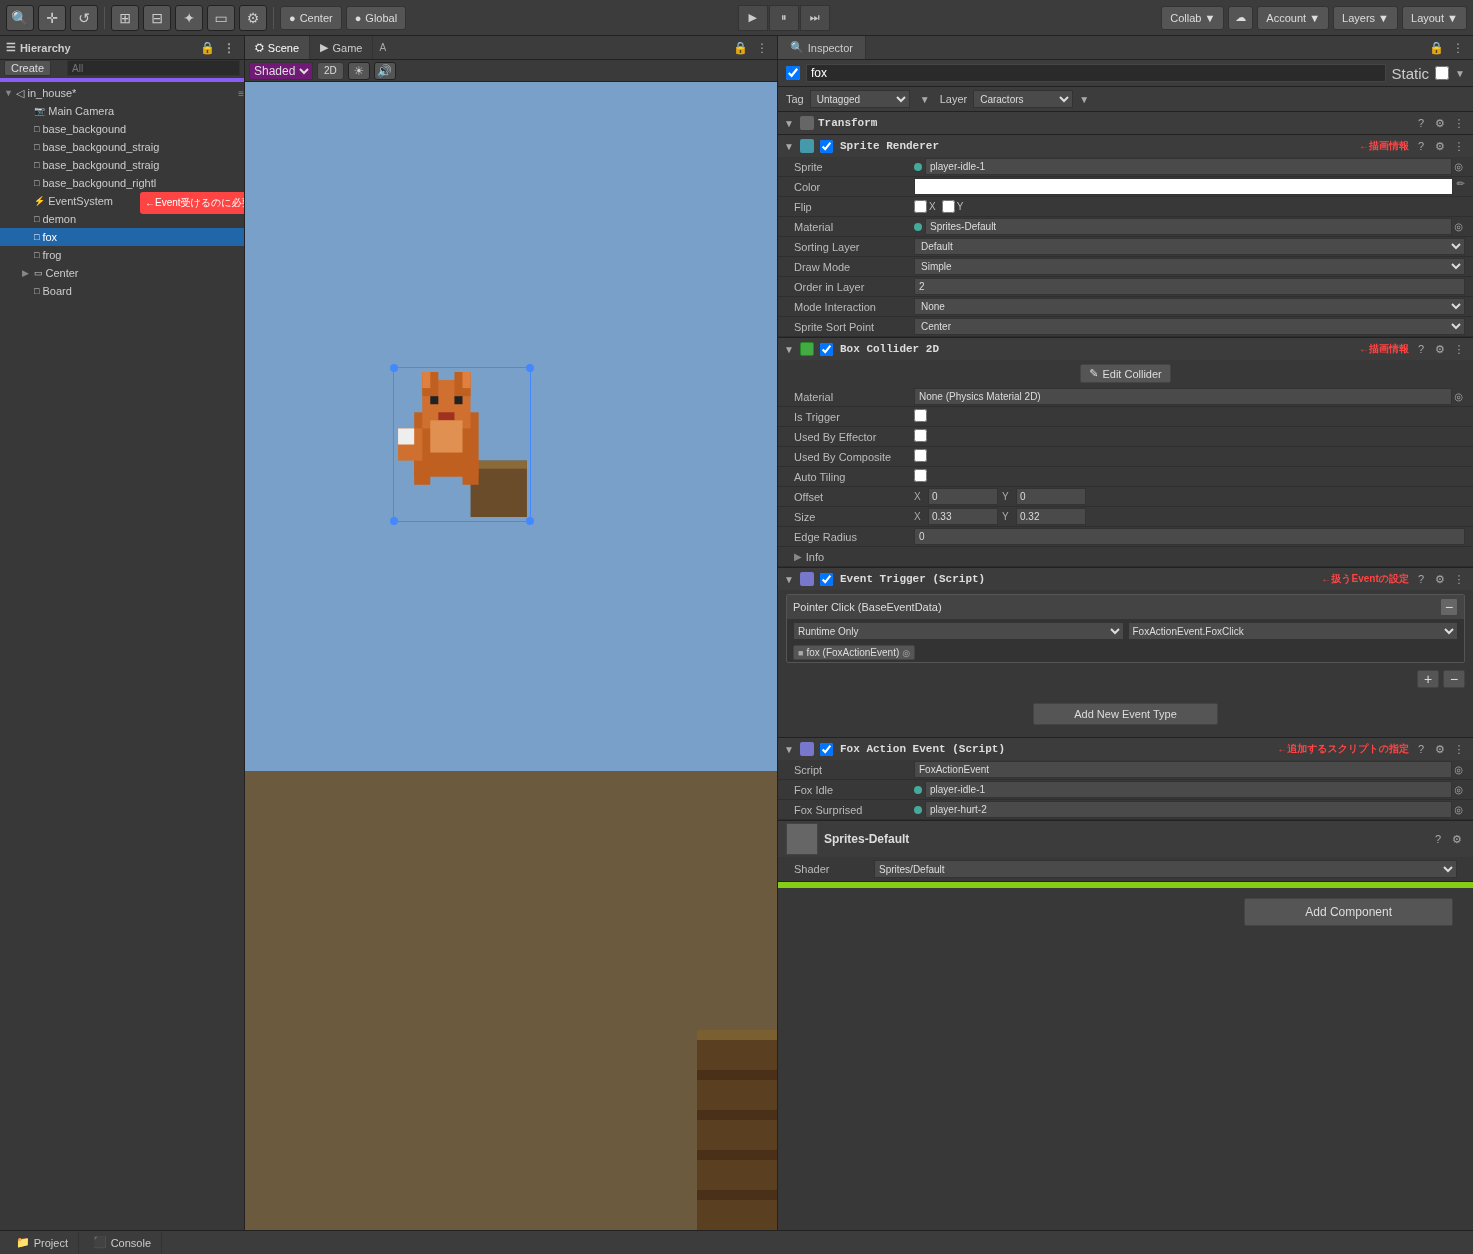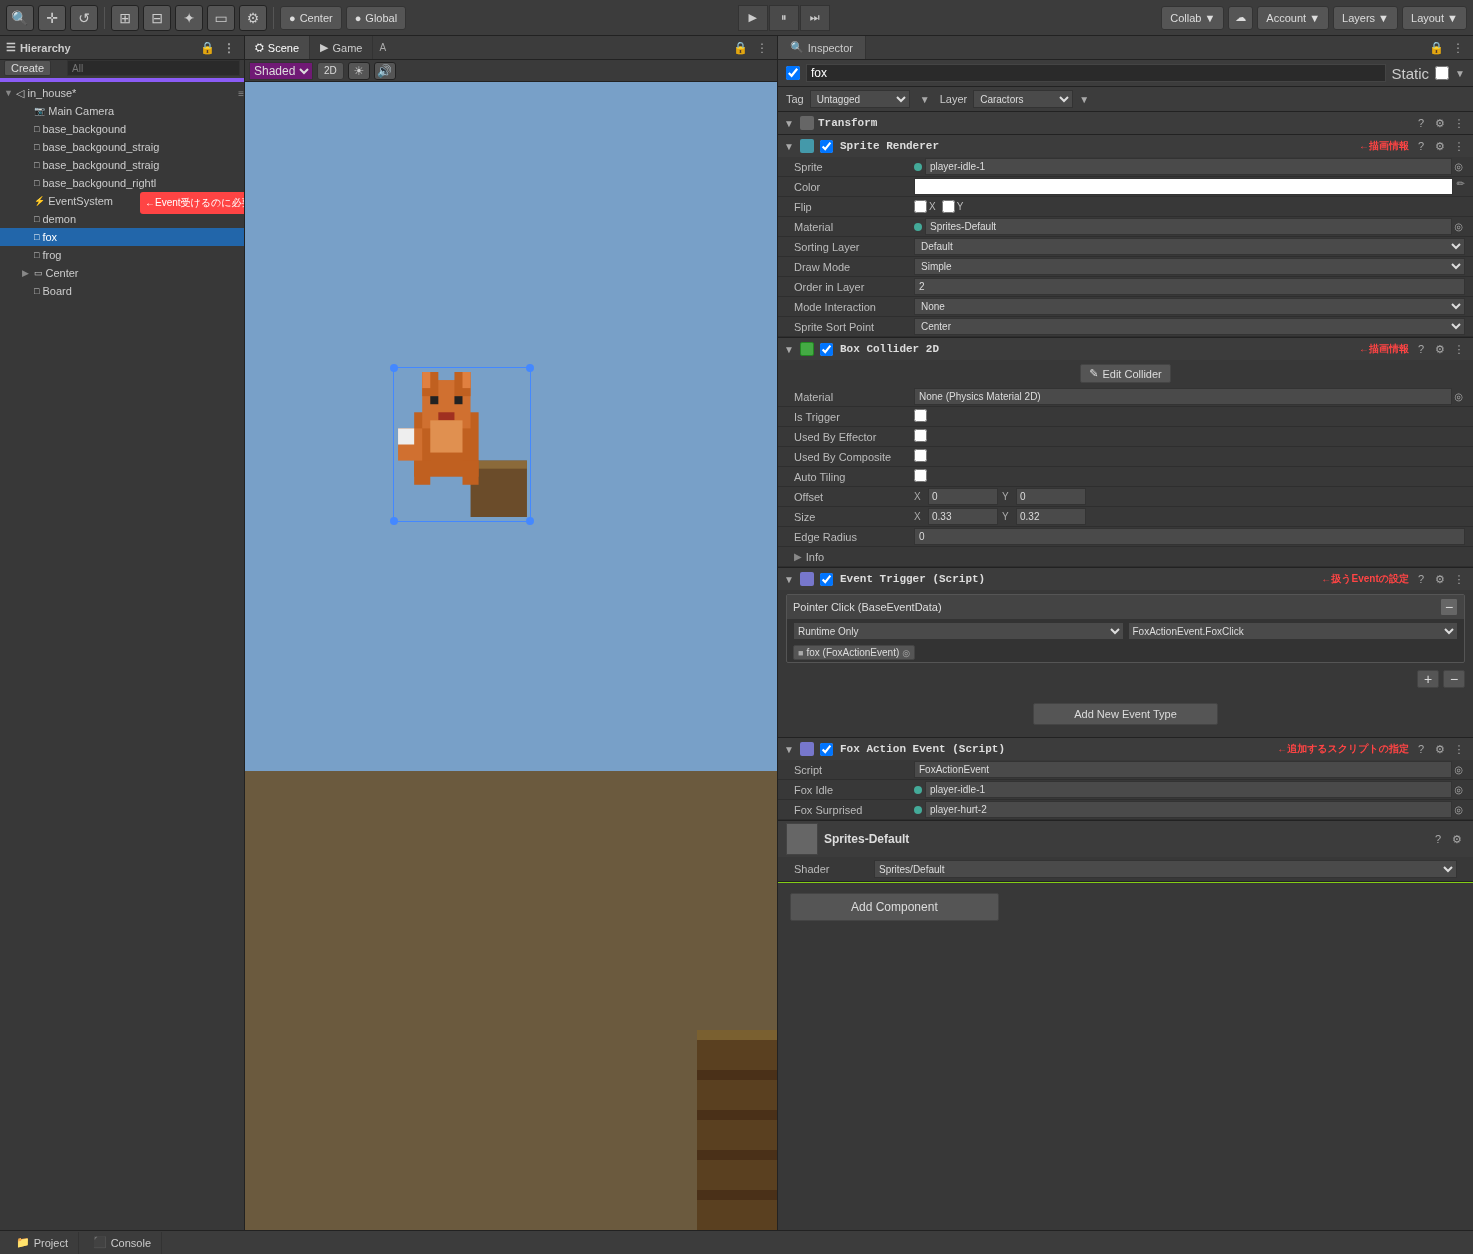--- a/index.html
+++ b/index.html
@@ -117,21 +117,21 @@
     
     .shader-section { border-bottom: 1px solid #222; }
     .shader-header { display: flex; align-items: center; height: 36px; background: #3c3c3c; padding: 0 8px; gap: 6px; }
     .shader-icon { width: 32px; height: 32px; background: #666; border: 1px solid #444; }
     .shader-name { font-size: 12px; font-weight: bold; color: #ddd; }
     .shader-row { display: flex; align-items: center; padding: 3px 16px; }
     .shader-label { width: 80px; font-size: 11px; color: #bbb; }
     .shader-select { flex: 1; height: 18px; background: #4a4a4a; border: 1px solid #333; color: #ddd; font-size: 10px; }
 
     
-    .add-comp-section { padding: 10px 12px; display: flex; justify-content: flex-start; border-top: 1px solid #84cc16; }
+    .add-comp-section { padding: 10px 20px; display: flex; justify-content: flex-end; border-top: 6px solid #84cc16; }
     .add-comp-btn { padding: 6px 60px; background: #555; border: 1px solid #444; color: #ddd; cursor: pointer; border-radius: 2px; font-size: 12px; }
 
     
     #bottom-tabs { height: 24px; background: #3c3c3c; border-top: 1px solid #222; display: flex; align-items: center; padding: 0 6px; gap: 4px; }
     .bottom-tab { display: flex; align-items: center; padding: 0 10px; height: 22px; font-size: 11px; color: #ccc; cursor: pointer; border-right: 1px solid #333; gap: 4px; }
     .sprite-preview-dot { width: 8px; height: 8px; border-radius: 50%; background: #4a9; display: inline-block; margin-right: 3px; }
     .comp-icon-gray { background: #666; width: 14px; height: 14px; border-radius: 2px; }
 
     .main-wrapper { display: flex; flex-direction: column; height: calc(1254px - 36px); }
     .panels-row { display: flex; flex: 1; overflow: hidden; }

